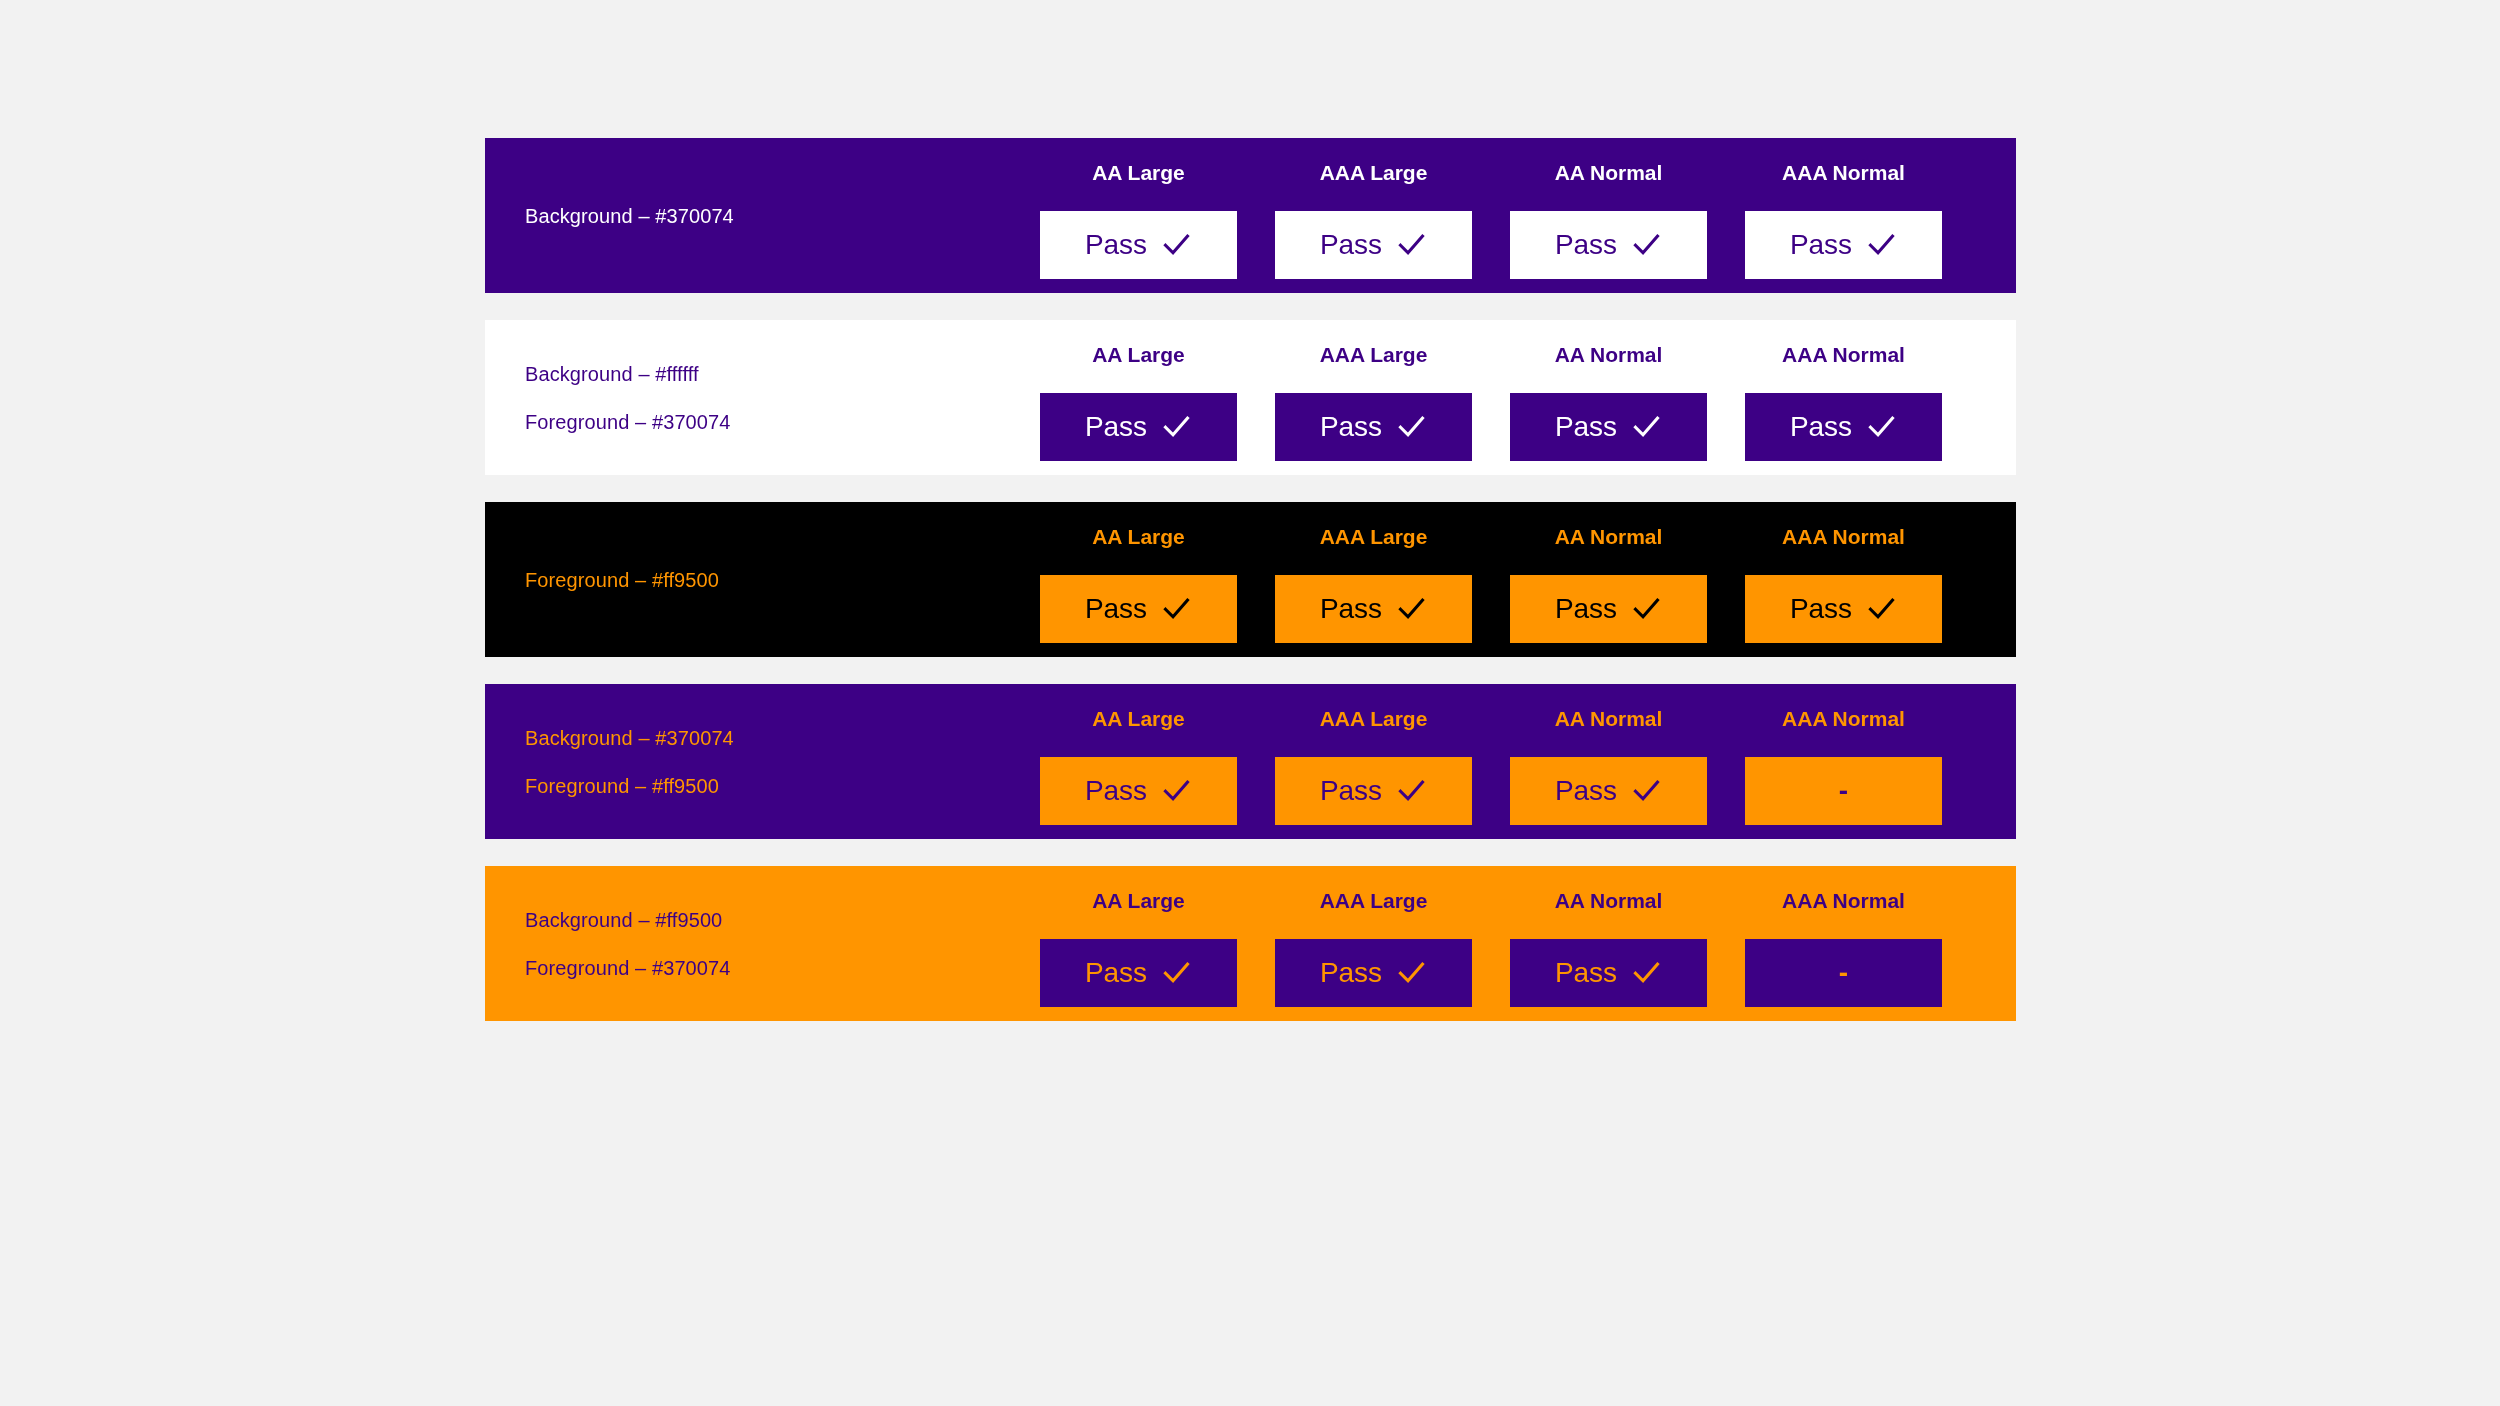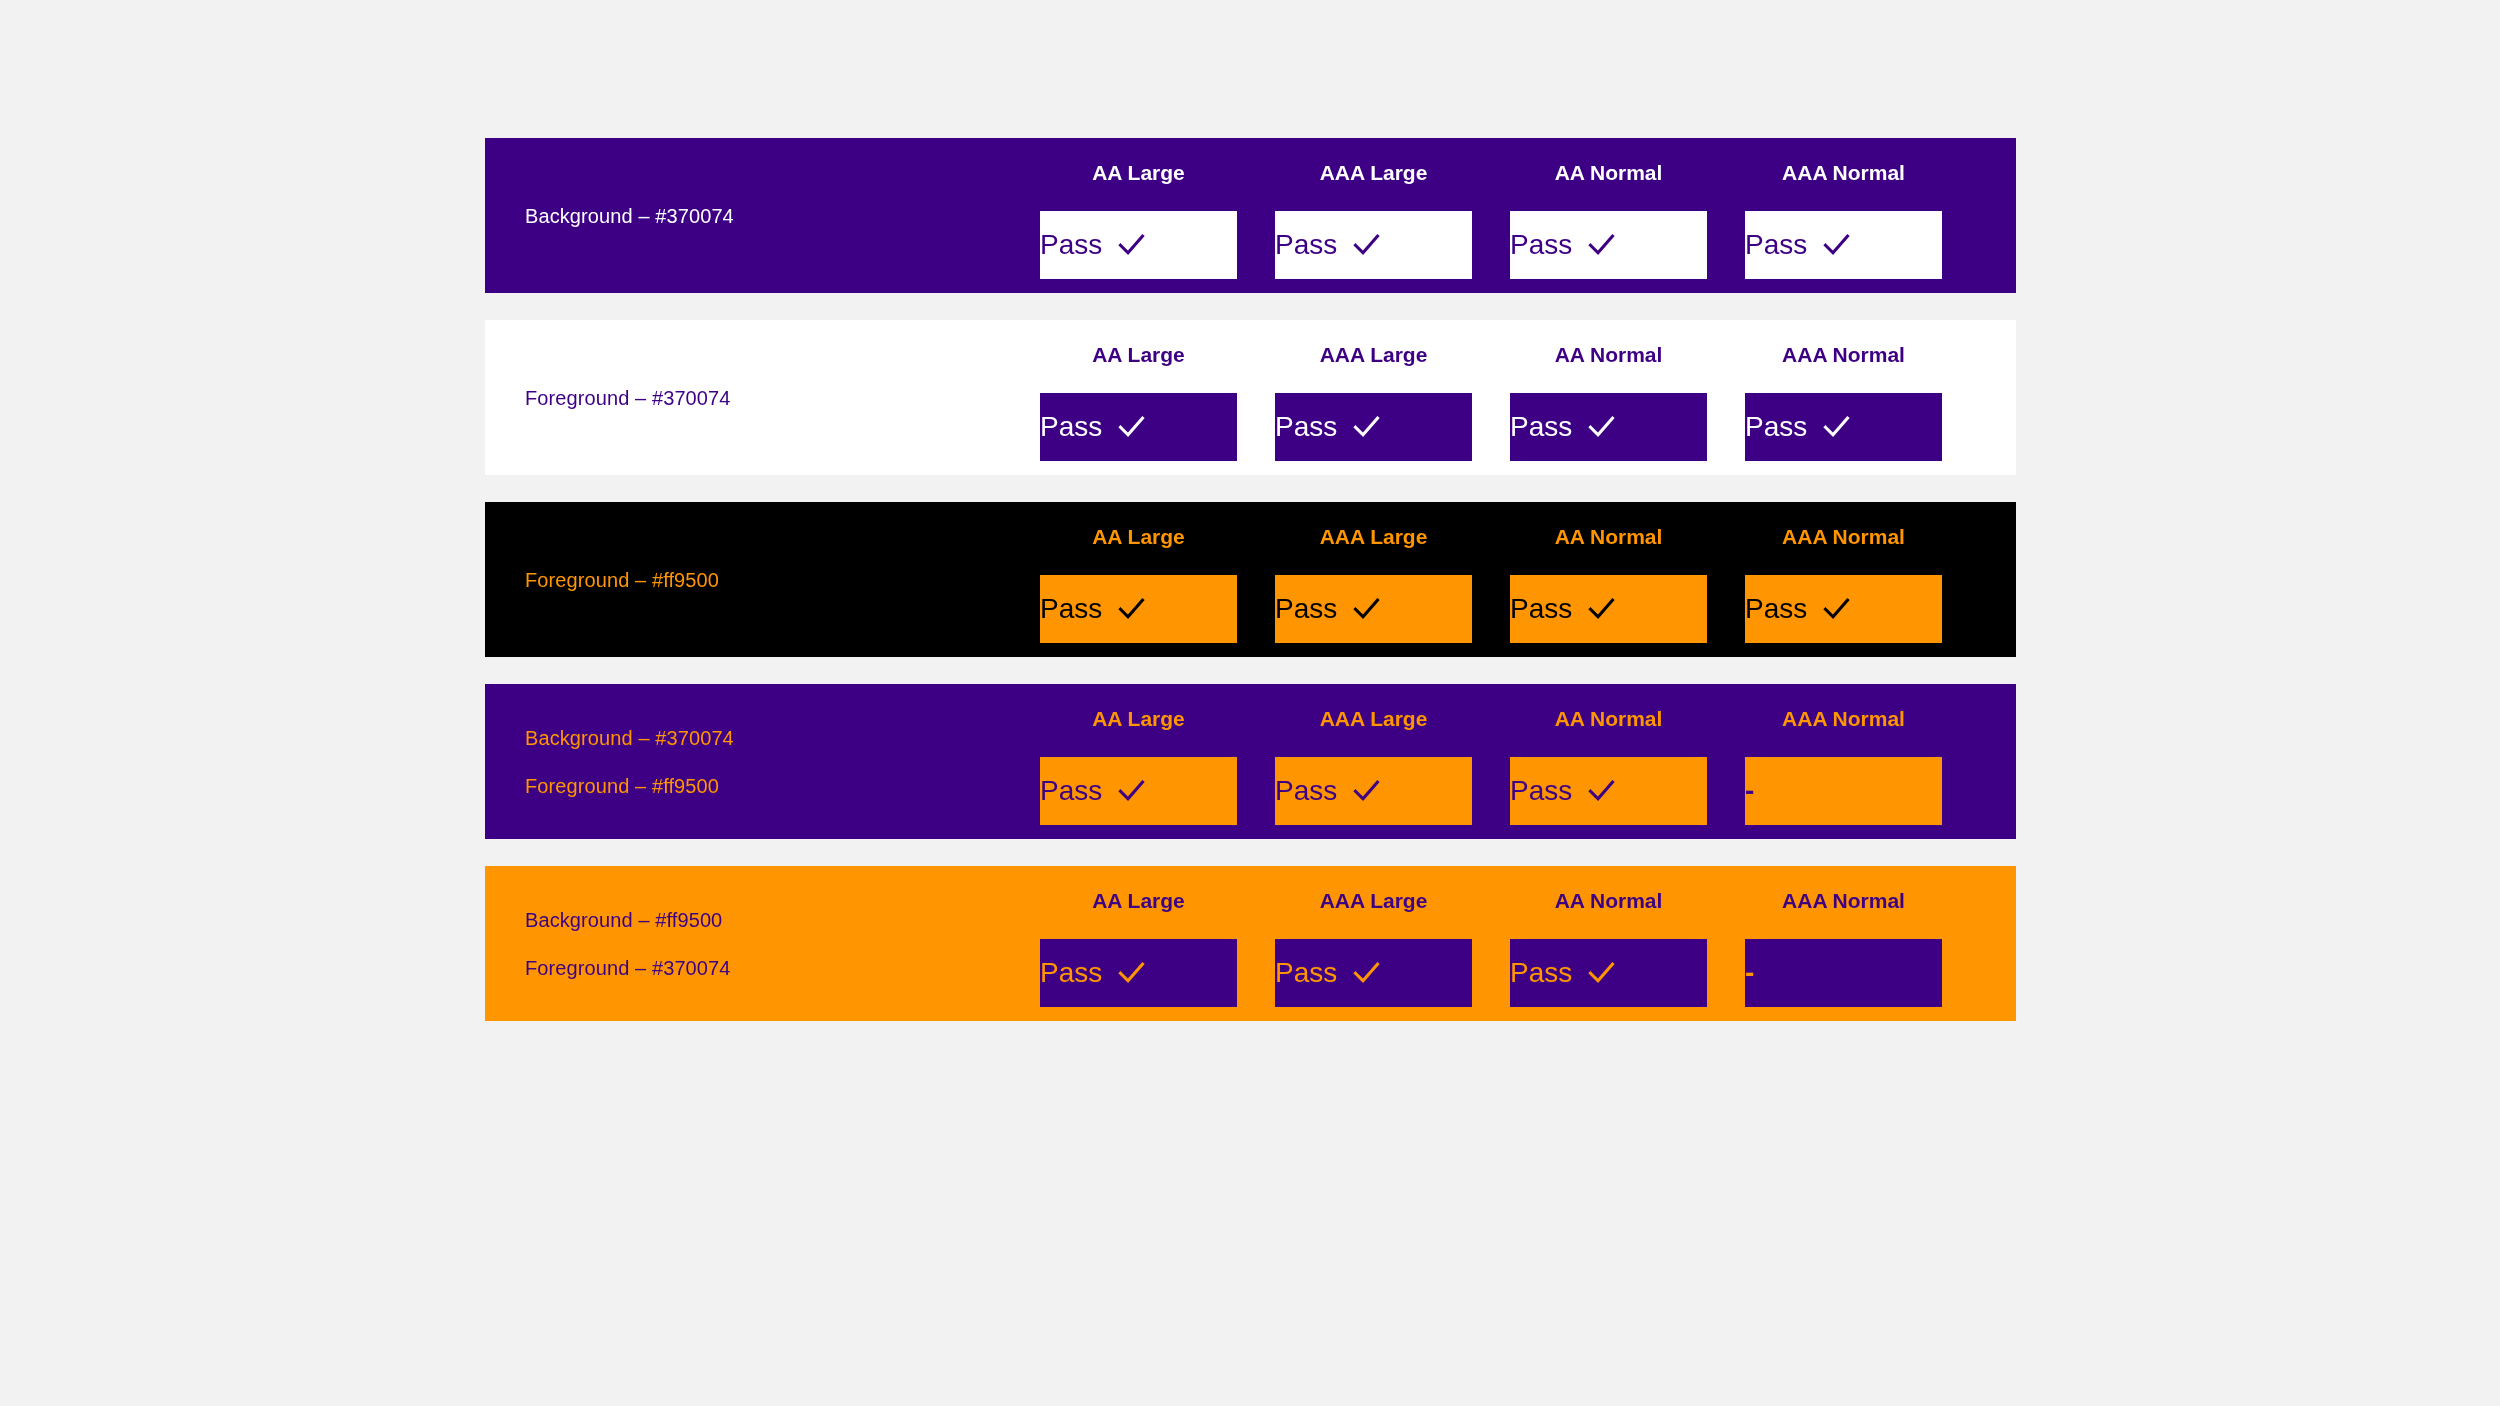--- a/index.html
+++ b/index.html
@@ -95,20 +95,21 @@
     line-height: 32px;
     white-space: nowrap;
     margin-bottom: 22px;
   }
 
   .badge {
     width: 197px;
     height: 68px;
     display: flex;
     align-items: center;
+    justify-content: center;
     gap: 14px;
     box-sizing: border-box;
   }
 
   .badge-label {
     font-size: 28px;
     line-height: 1;
     white-space: nowrap;
   }
 
@@ -177,20 +178,21 @@
       <span class="badge-label">Pass</span>
       <svg class="check-icon" viewBox="0 0 24 24" aria-hidden="true">
         <path d="M3.5 12.6 L9.3 18.4 L20.5 5.6"></path>
       </svg>
     </div>
   </div>
       </div>
   </div>
     <div class="row theme-purple-on-white">
     <div class="pair-info">
+      <div class="pair-line">Background – #ffffff</div>
       <div class="pair-line">Foreground – #370074</div>
     </div>
     <div class="results">
         <div class="result-col">
     <div class="col-header">AA Large</div>
     <div class="badge">
       <span class="badge-label">Pass</span>
       <svg class="check-icon" viewBox="0 0 24 24" aria-hidden="true">
         <path d="M3.5 12.6 L9.3 18.4 L20.5 5.6"></path>
       </svg>

